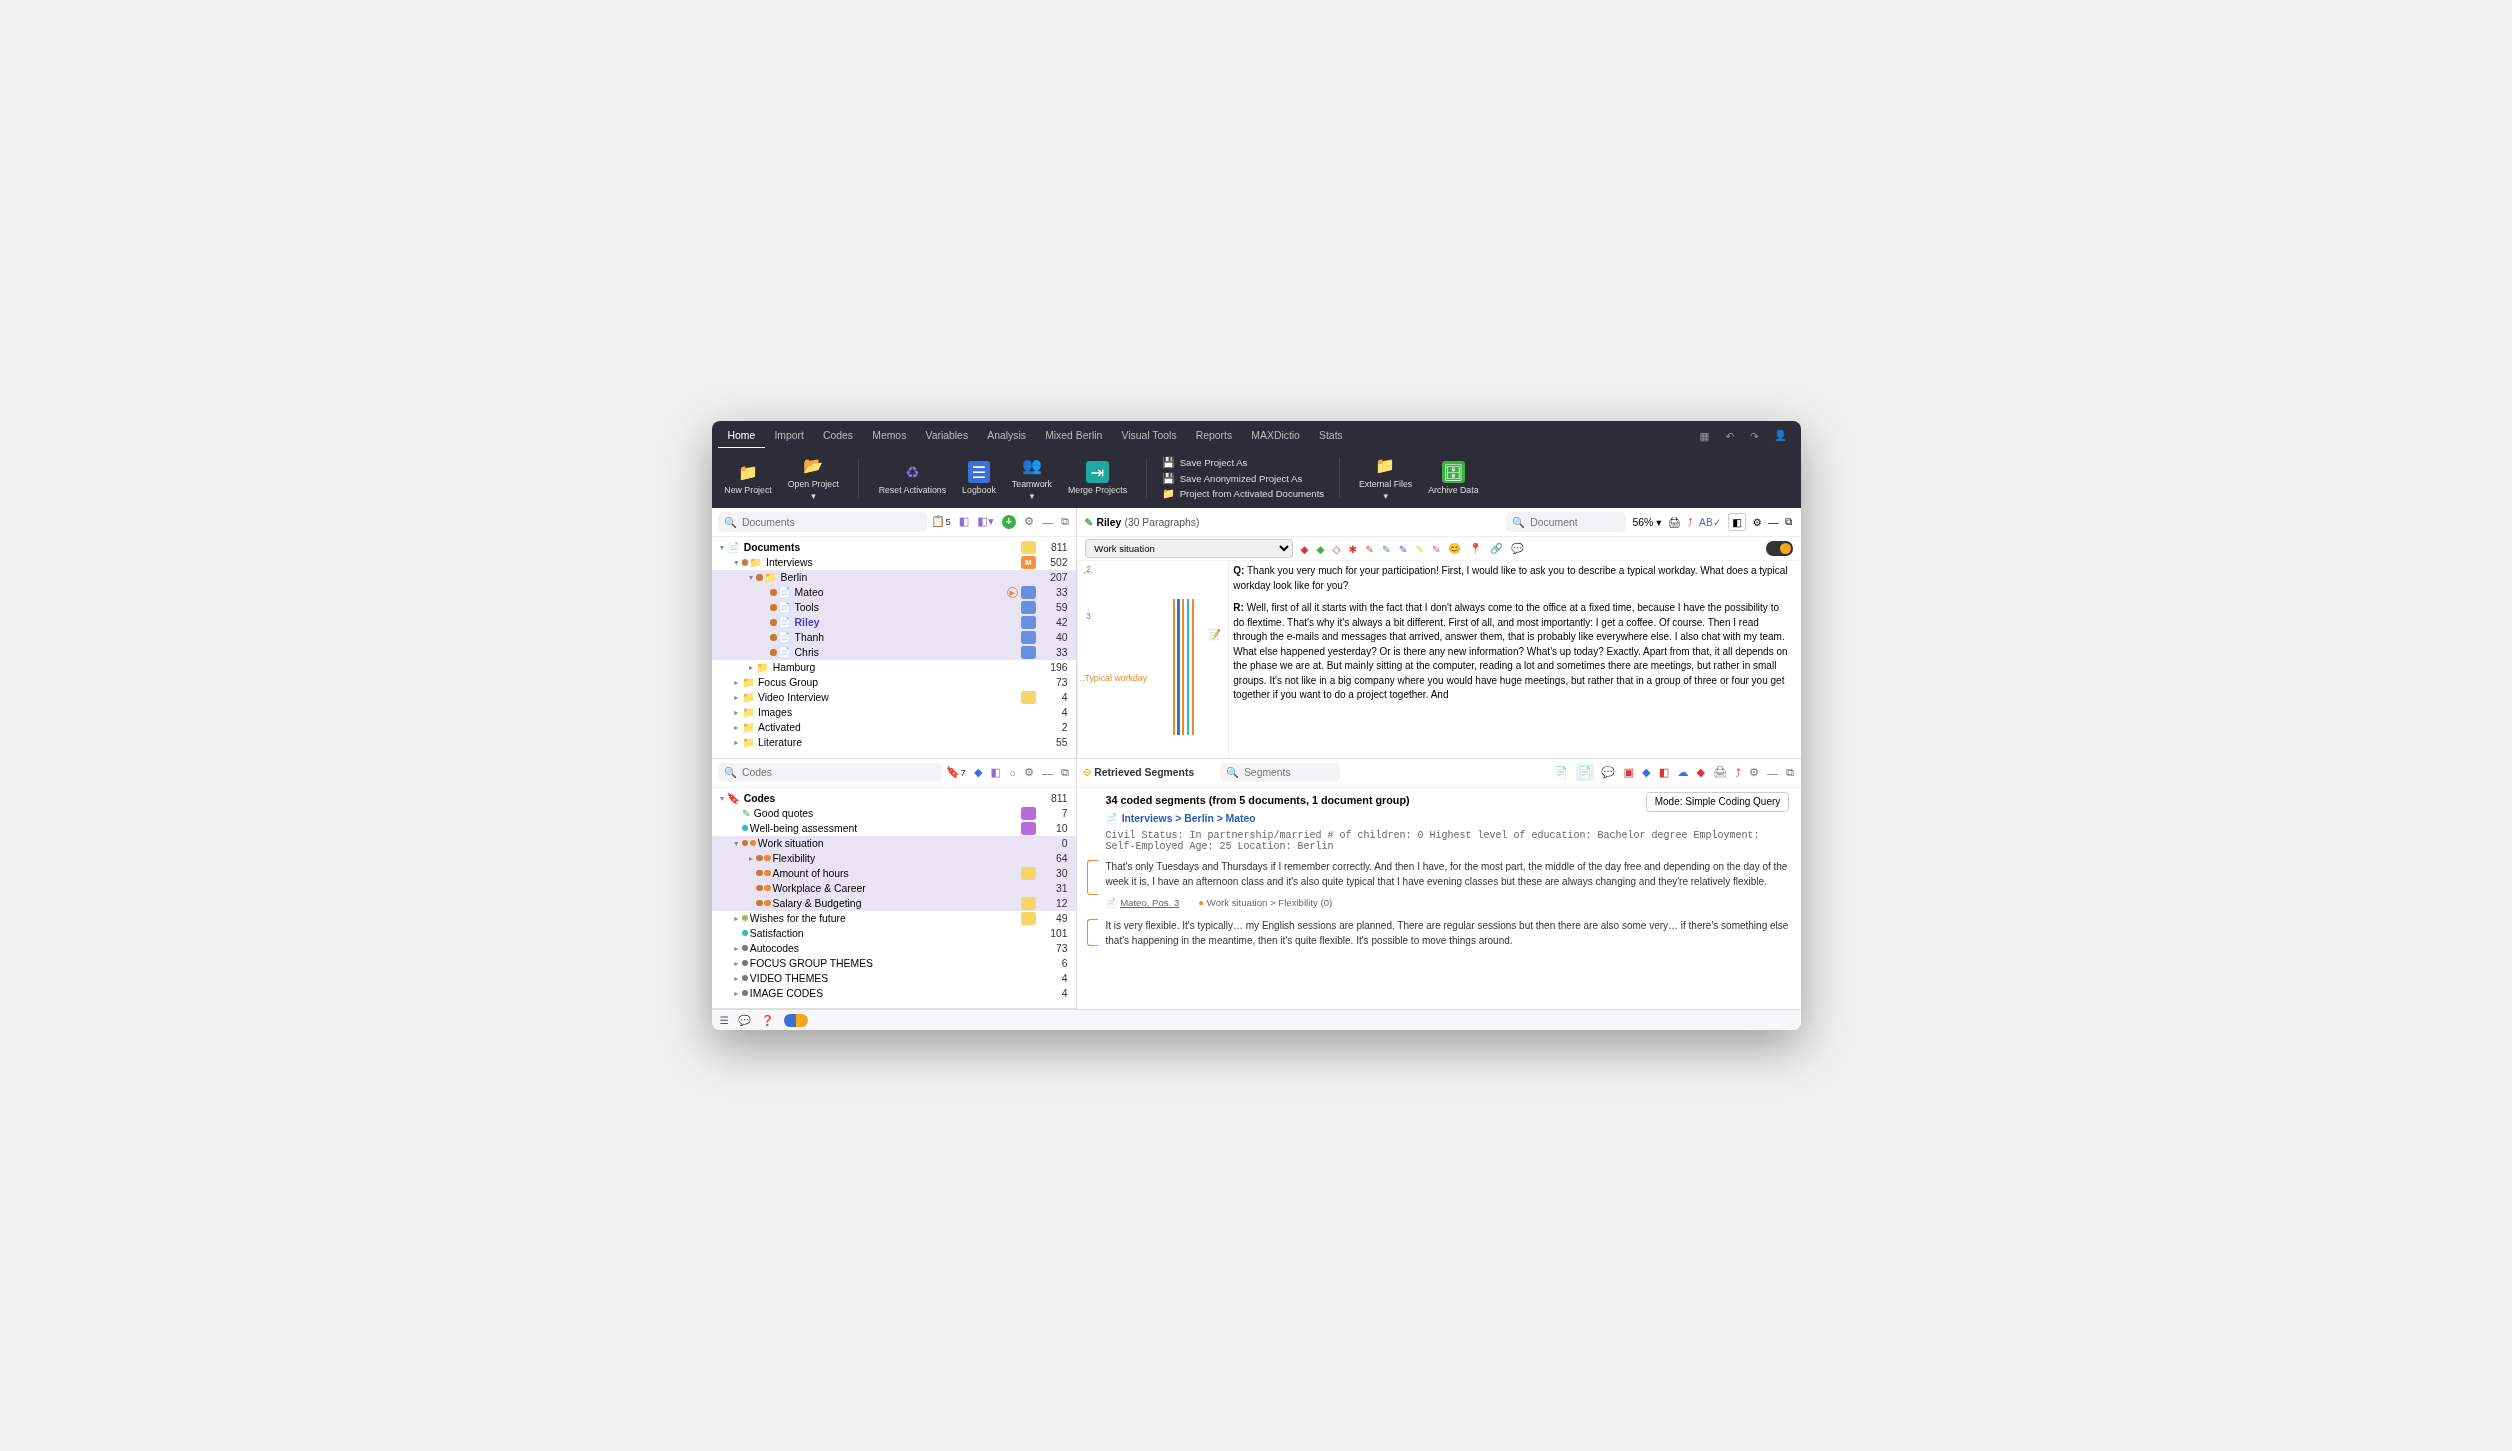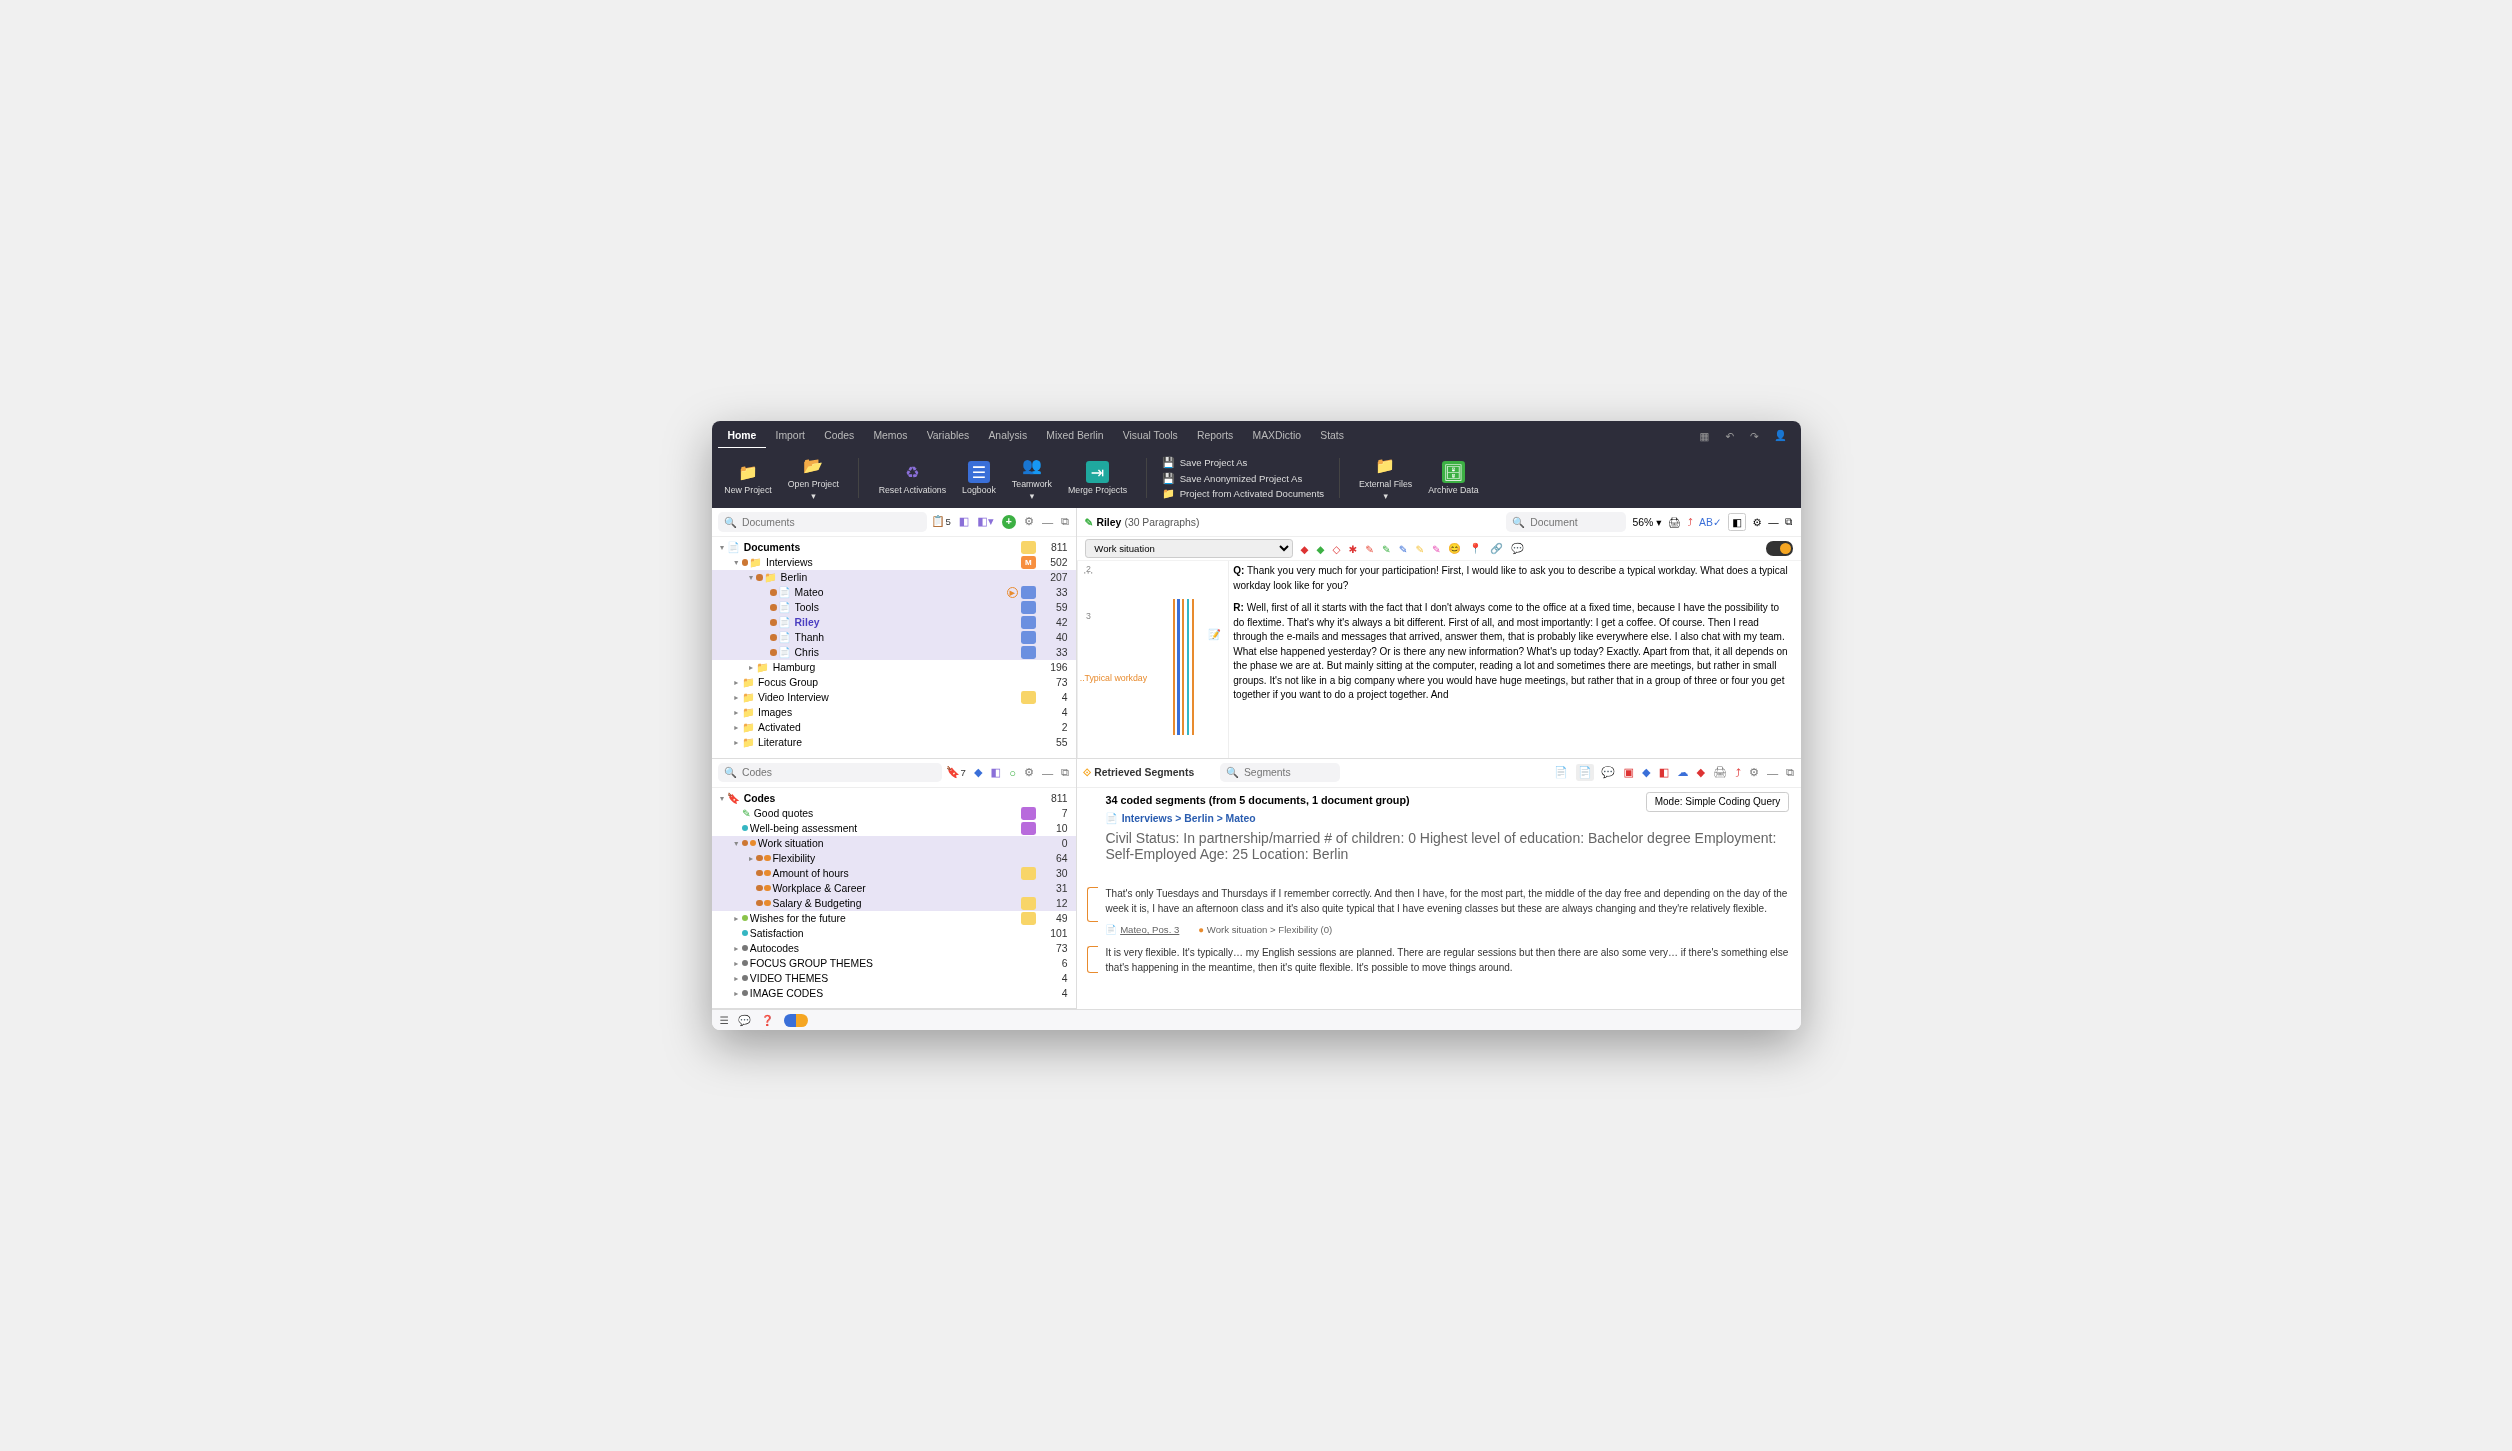--- a/index.html
+++ b/index.html
@@ -1,20 +1,20 @@
 <!DOCTYPE html>
 <html style="font-size:13px"><head>
 <meta charset="utf-8">
 <style>
 * { box-sizing: border-box; margin: 0; padding: 0; }
 body { font-family: -apple-system, BlinkMacSystemFont, "Segoe UI", Arial, sans-serif; font-size: 10.4px; background: #f0f0f0; display: flex; justify-content: center; align-items: center; min-height: 100vh; padding: 32px; }
 .window { width: 1089px; height: 609px; background: #fff; border-radius: 8px; overflow: hidden; box-shadow: 0 16px 48px rgba(0,0,0,0.35); display: flex; flex-direction: column; }
 .menubar { background: #2d2d3a; color: #ccc; display: flex; align-items: center; height: 29px; padding: 0 6.4px; gap: 3.2px; }
 .menubar .tab { padding: 6.4px 9.6px; cursor: pointer; color: #bbb; font-size: 10.4px; }
-.menubar .tab.active { color: #fff; border-bottom: 1.6px solid #fff; font-weight: 700; text-align: center; }
+.menubar .tab.active { color: #fff; border-bottom: 1.6px solid #fff; font-weight: 400; text-align: center; }
 .menubar .spacer { flex: 1; }
 .menubar .icon { color: #999; padding: 0 6.4px; }
 .ribbon { background: #2d2d3a; display: flex; align-items: stretch; padding: 4.8px 8px 6.4px 8px; gap: 13px; color: #ddd; height: 58px; }
 .ribbon-btn { display: flex; flex-direction: column; align-items: center; justify-content: center; gap: 1.6px; padding: 1.6px 4.8px; cursor: pointer; font-size: 8.8px; text-align: center; line-height: 1.2; min-width: 38px; }
 .ribbon-btn .ico { width: 22.4px; height: 22.4px; display: flex; align-items: center; justify-content: center; font-size: 16px; border-radius: 3.2px; }
 .ribbon-divider { width: 0.8px; background: #444; margin: 3.2px 1.6px; }
 .ribbon-group { display: flex; gap: 6.4px; align-items: center; }
 .ribbon-stack { display: flex; flex-direction: column; gap: 2.4px; justify-content: center; }
 .ribbon-stack .row { display: flex; align-items: center; gap: 4.8px; font-size: 9.6px; cursor: pointer; }
 .ribbon-stack .row .sico { width: 13px; height: 13px; display: flex; align-items: center; justify-content: center; font-size: 10.4px; }
@@ -54,21 +54,21 @@
 .browser-text .r b { font-weight: 600; }
 .memo-box { width: 192px; margin: 4.8px; border: 0.8px solid #f0a060; border-radius: 3.2px; background: #fff8f0; padding: 6.4px; font-size: 9.6px; line-height: 1.4; align-self: flex-start; }
 .stripes { position: absolute; left: 96px; top: 0; bottom: 0; display: flex; gap: 2.4px; }
 .stripes .s { width: 2.4px; }
 .coding-label { position: absolute; left: 3.2px; top: 112px; font-size: 8.8px; color: #e88b2e; }
 .memo-icon-inline { position: absolute; left: 132px; top: 67px; color: #f5a623; }
 .retrieved-header .title { font-weight: 600; color: #333; display: flex; align-items: center; gap: 3.2px; }
 .retrieved-body { flex: 1; overflow-y: auto; padding: 6.4px 11.2px 6.4px 29px; position: relative; }
 .retrieved-body .summary { font-weight: 600; font-size: 10.8px; margin-bottom: 6.4px; }
 .retrieved-body .crumb { color: #2a5db0; font-weight: 600; font-size: 10.4px; margin-bottom: 4.8px; display: flex; align-items: center; gap: 3.2px; }
-.retrieved-body .meta { color: #666; font-size: 14px; margin-bottom: 25px; }
+.retrieved-body .meta { color: #666; font-size: 10px; margin-bottom: 8px; font-family: Liberation Mono, monospace; }
 .retrieved-body .seg { font-size: 10px; color: #333; margin-bottom: 8px; line-height: 1.45; }
 .retrieved-body .segmeta { font-size: 9.6px; color: #666; margin-bottom: 11.2px; display: flex; gap: 19px; }
 .retrieved-body .segmeta .u { text-decoration: underline; }
 .mode-box { position: absolute; top: 4.8px; right: 11.2px; border: 0.8px solid #ccc; border-radius: 3.2px; padding: 3.2px 8px; font-size: 10px; background: #fff; }
 .plus-circle { width: 14.4px; height: 14.4px; border-radius: 50%; background: #3cb043; color: #fff; display: flex; align-items: center; justify-content: center; font-size: 10.4px; font-weight: bold; }
 .toggle { width: 27px; height: 14.4px; border-radius: 7.2px; background: #333; position: relative; }
 .toggle::after { content: ""; position: absolute; right: 1.6px; top: 1.6px; width: 11.2px; height: 11.2px; background: #f5a623; border-radius: 50%; }
 .statusbar { height: 21px; background: #f7f7f9; border-top: 0.8px solid #ddd; display: flex; align-items: center; padding: 0 8px; gap: 9.6px; color: #555; }
 .statusbar .stoggle { width: 24px; height: 13px; border-radius: 6.4px; background: linear-gradient(90deg,#3a6fd8 50%,#f5a623 50%); position: relative; }
 .bracket { position: absolute; left: -19px; width: 11.2px; border: 1.6px solid #e88b2e; border-right: none; border-radius: 3.2px 0 0 3.2px; }

